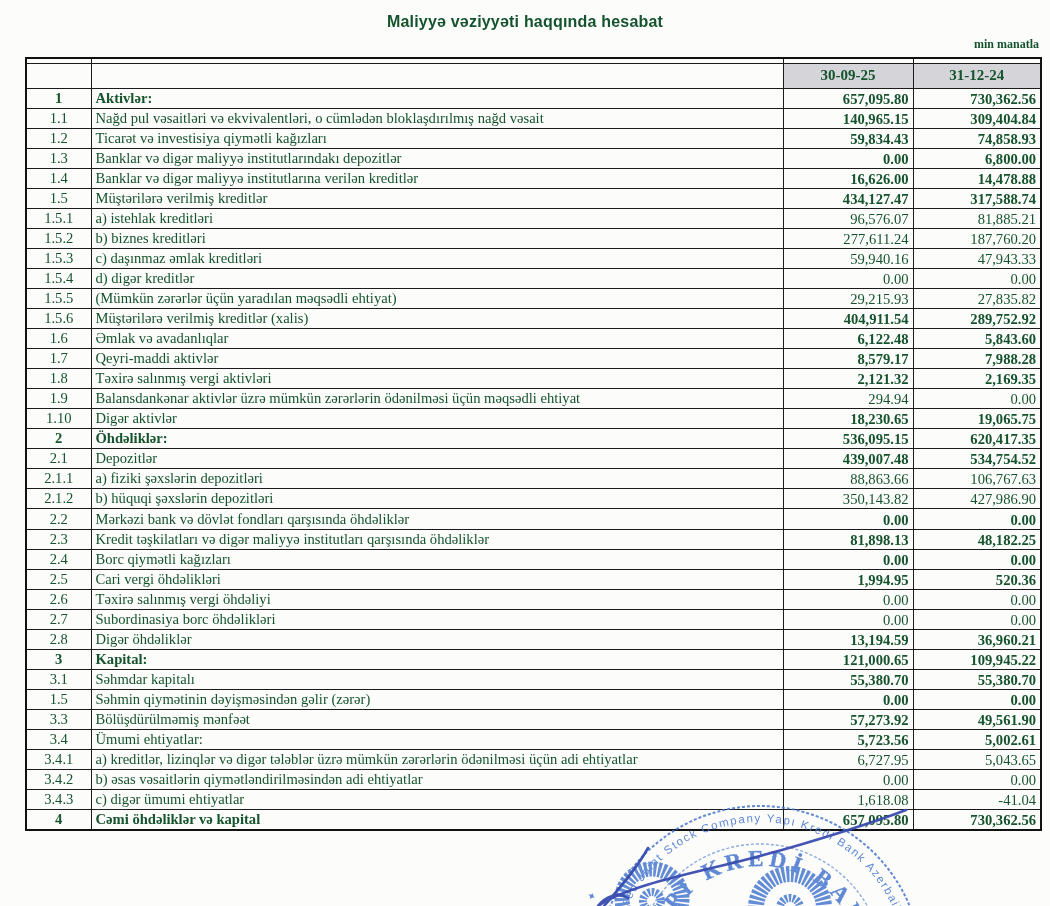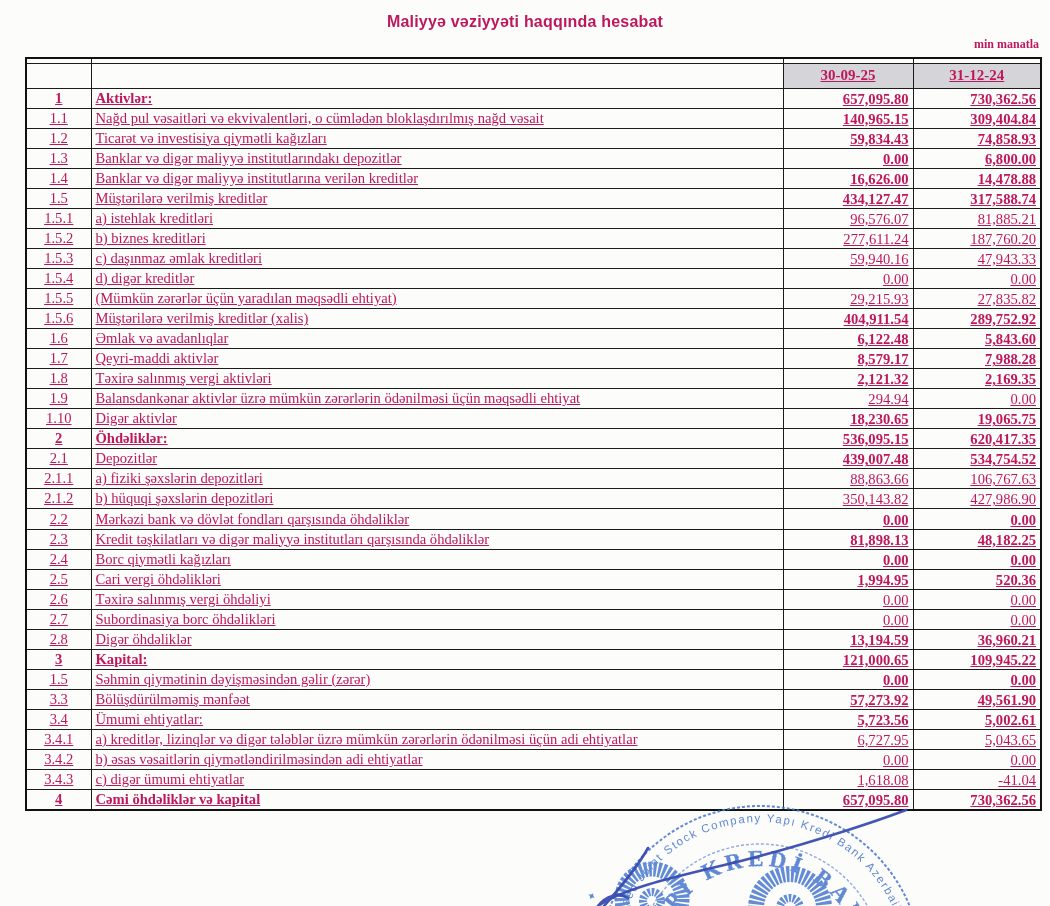--- a/index.html
+++ b/index.html
@@ -1,24 +1,24 @@
 <!DOCTYPE html>
 <html><head>
 <meta charset="utf-8">
 <style>
   html,body{margin:0;padding:0;}
   body{width:1050px;height:906px;overflow:hidden;background:#e9e9e9;}
   .page{position:relative;width:1050px;height:906px;background:#fcfcfa;overflow:hidden;
-        font-family:"Liberation Serif","DejaVu Serif",serif;color:#be185d;}
+        font-family:"Liberation Serif","DejaVu Serif",serif;color:#14532d;}
   .title{position:absolute;top:13px;left:0;width:1050px;text-align:center;
          font-family:"Liberation Sans","DejaVu Sans",sans-serif;
          font-weight:bold;font-size:16px;letter-spacing:.2px;}
   .unit-note{position:absolute;top:37px;right:11px;font-weight:bold;font-size:12px;}
   table.fin{position:absolute;left:25px;top:57px;width:1015px;
-            border-collapse:collapse;table-layout:fixed;text-decoration:underline;}
+            border-collapse:collapse;table-layout:fixed;}
   table.fin td{border:1.6px solid #1b1b1b;overflow:hidden;white-space:nowrap;
                font-size:14.6px;padding:0 4px;box-sizing:border-box;}
   table.fin{border:2px solid #111;}
   tr.r-thin td{height:5px;padding:0;}
   tr.r-dates td{height:25px;text-align:center;font-weight:bold;font-size:15px;}
   tr.r-dates td.hdr{background:#d5d4d8;}
   tbody td{height:20.05px;}
   td.no{text-align:center;padding:0 2px;font-size:14px;}
   td.desc{text-align:left;padding-left:5px;}
   td.val{text-align:right;padding-right:6px;vertical-align:bottom;padding-bottom:1px;}
@@ -225,20 +225,26 @@
           <td class="val">13,194.59</td>
           <td class="val">36,960.21</td>
         </tr>
         <tr class="section boldvals">
           <td class="no">3</td>
           <td class="desc">Kapital:</td>
           <td class="val">121,000.65</td>
           <td class="val">109,945.22</td>
         </tr>
         <tr class="boldvals">
+          <td class="no">3.1</td>
+          <td class="desc">Səhmdar kapitalı</td>
+          <td class="val">55,380.70</td>
+          <td class="val">55,380.70</td>
+        </tr>
+        <tr class="boldvals">
           <td class="no">1.5</td>
           <td class="desc">Səhmin qiymətinin dəyişməsindən gəlir (zərər)</td>
           <td class="val">0.00</td>
           <td class="val">0.00</td>
         </tr>
         <tr class="boldvals">
           <td class="no">3.3</td>
           <td class="desc">Bölüşdürülməmiş mənfəət</td>
           <td class="val">57,273.92</td>
           <td class="val">49,561.90</td>

